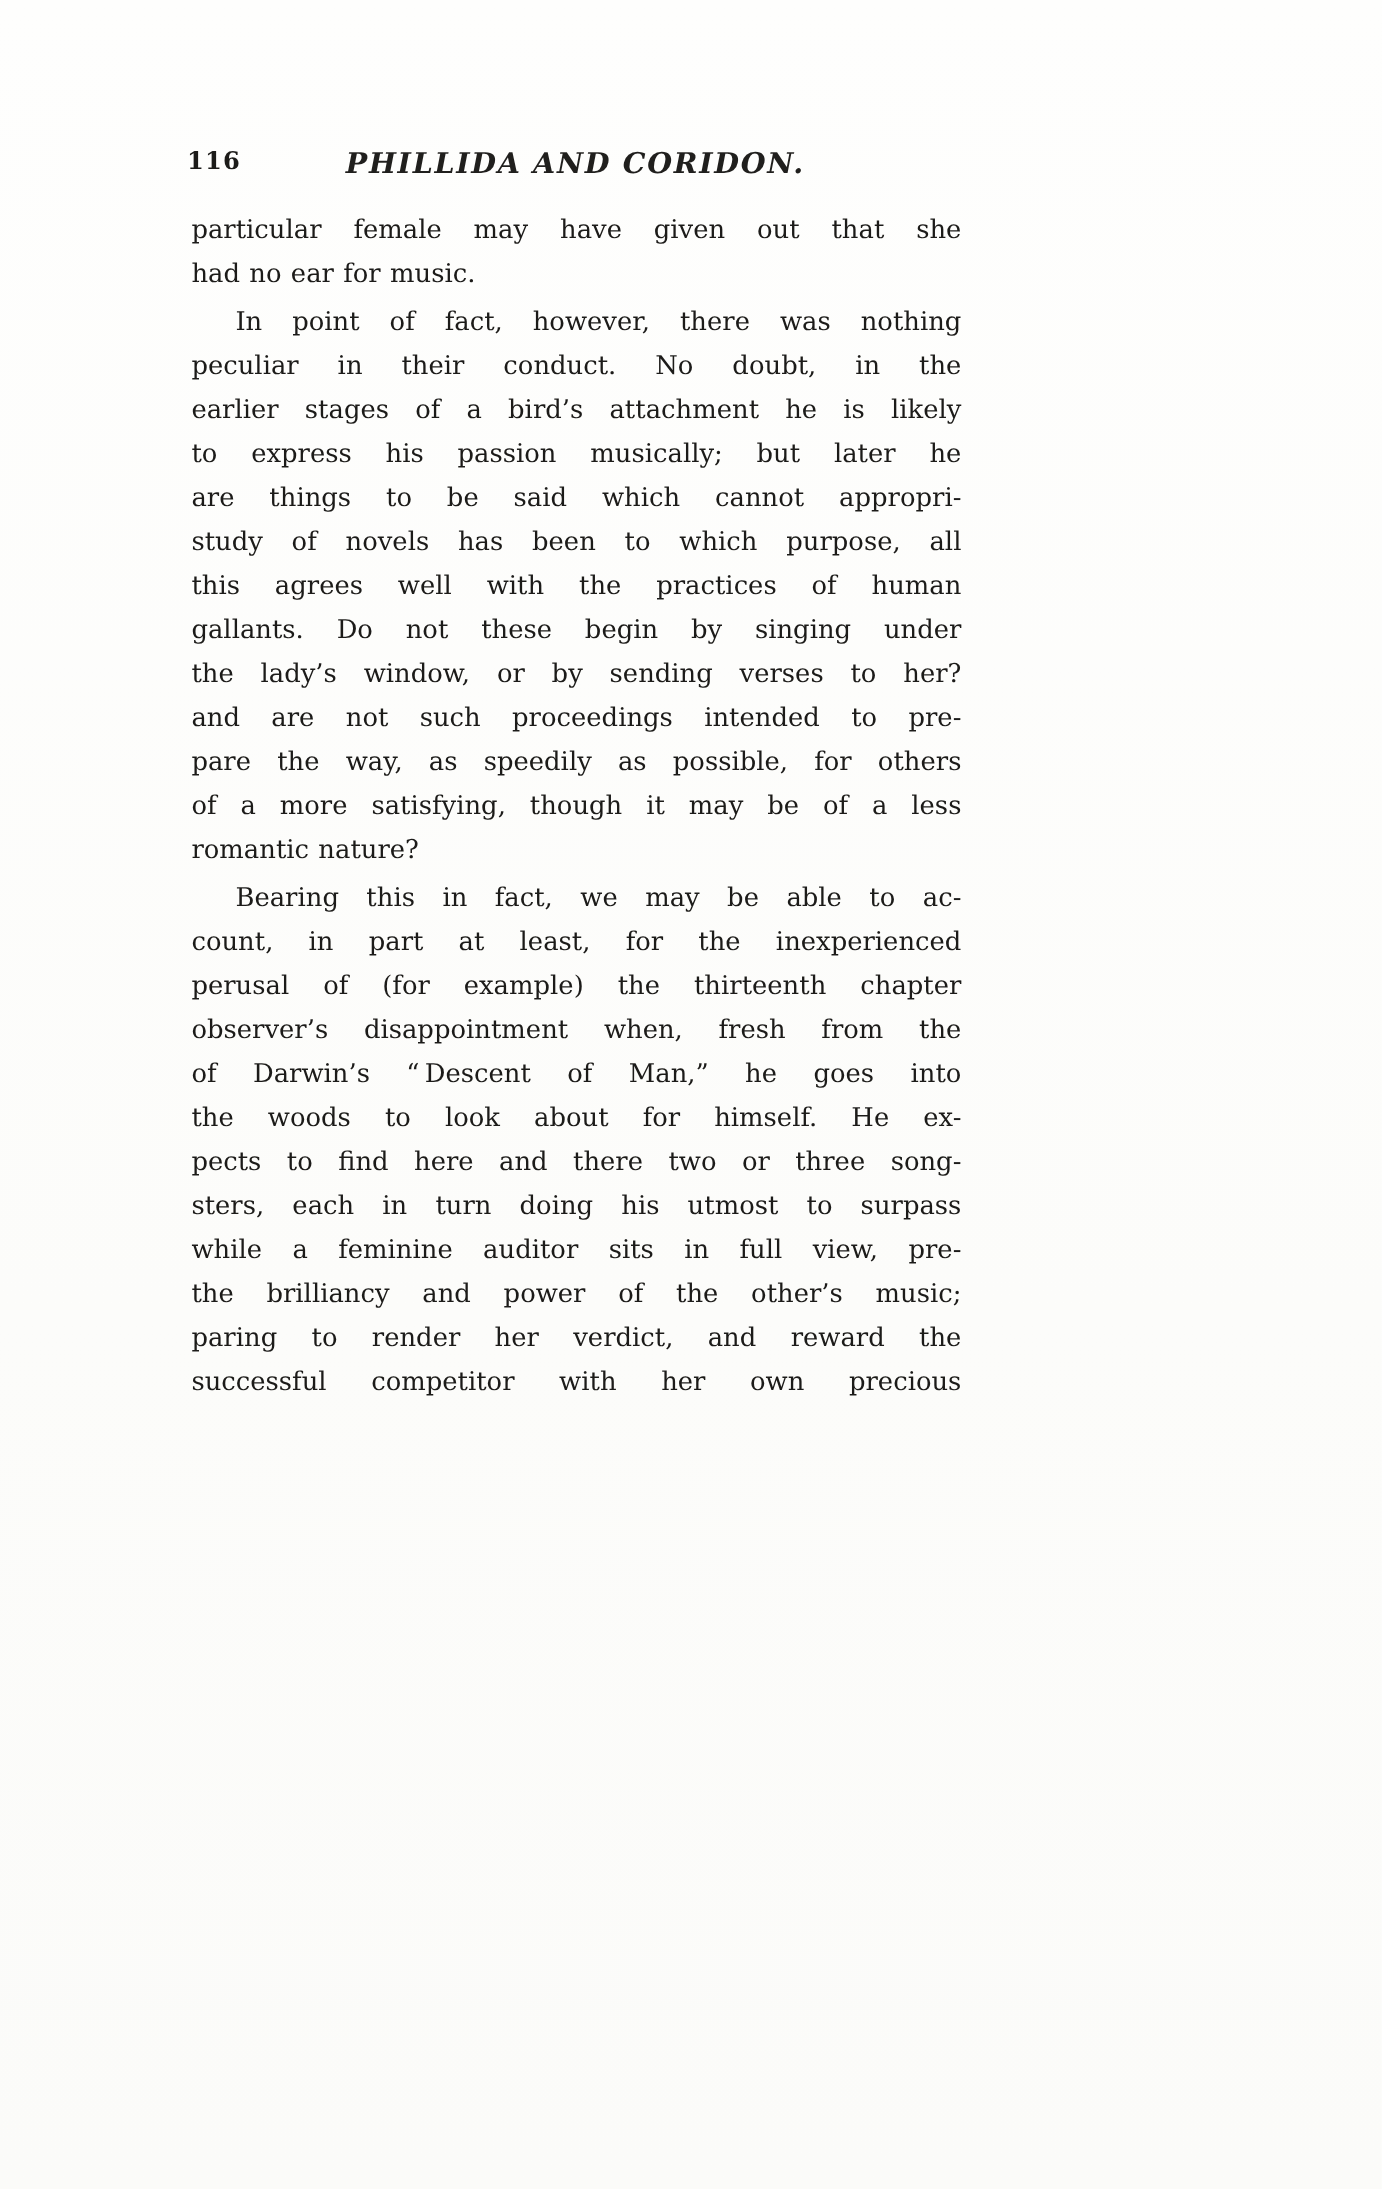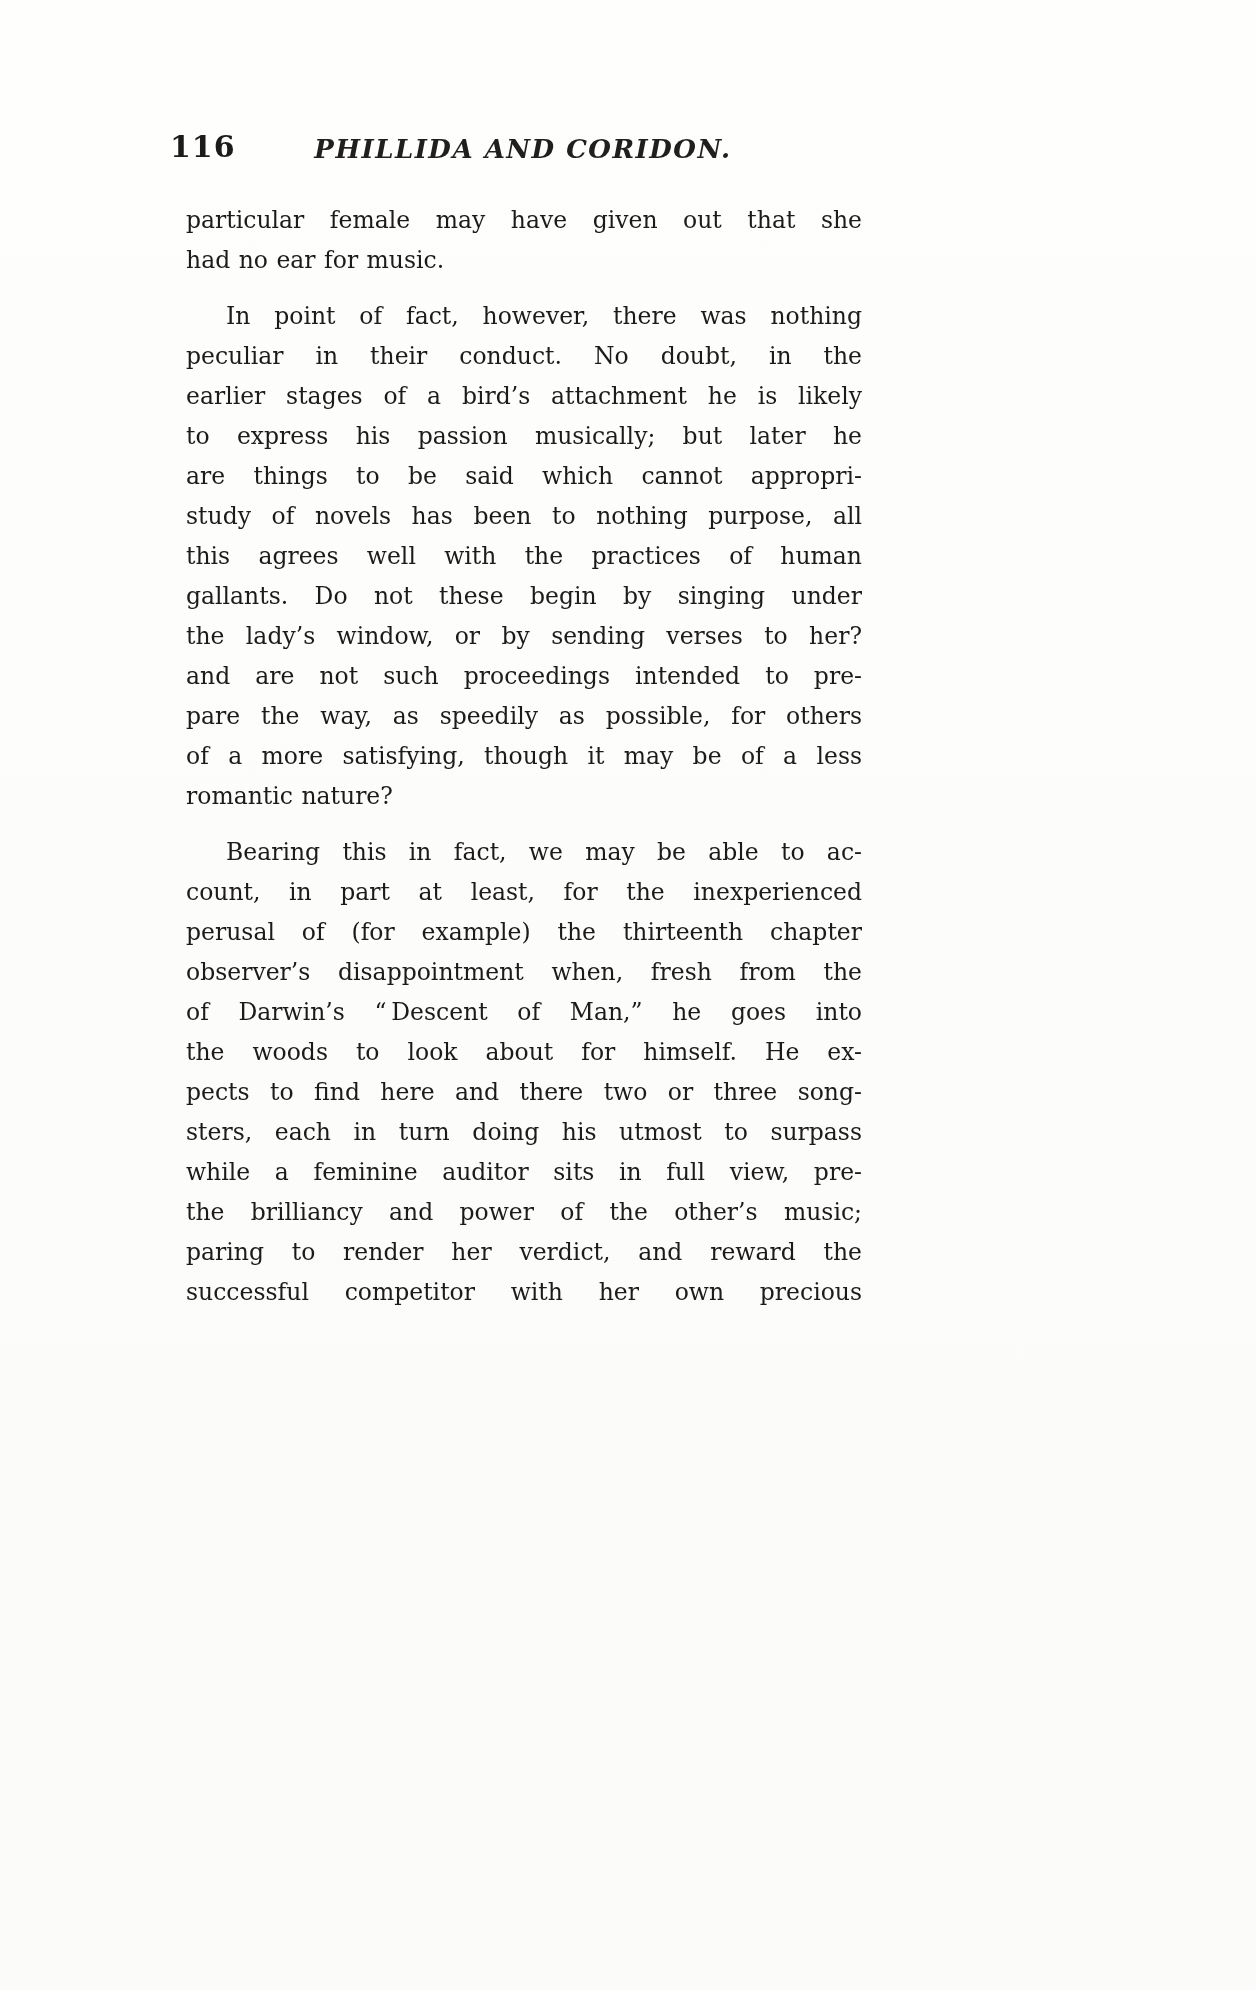--- a/index.html
+++ b/index.html
@@ -24,21 +24,21 @@
     position: absolute;
     left: 170px;
     top: 132px;
     width: 706px;
     height: 34px;
   }
   .page-number {
     position: absolute;
     left: 0;
     top: 0;
-    font-size: 30px;
+    font-size: 22px;
     font-weight: bold;
     letter-spacing: 1px;
     line-height: 30px;
   }
   .running-title {
     position: absolute;
     left: 0;
     right: 0;
     top: 3px;
     text-align: center;
@@ -51,21 +51,21 @@
   }
   .text-block {
     position: absolute;
     left: 170px;
     top: 184px;
     width: 708px;
     font-size: 23.5px;
     line-height: 40px;
   }
   .paragraph {
-    margin: 16px;
+    margin: 4px;
   }
   .line {
     text-align: justify;
     text-align-last: justify;
     white-space: normal;
     word-spacing: 1px;
   }
   .line.last {
     text-align-last: left;
   }
@@ -85,21 +85,21 @@
       <div class="paragraph">
         <div class="line">particular female may have given out that she</div>
         <div class="line last">had no ear for music.</div>
       </div>
       <div class="paragraph">
         <div class="line indent">In point of fact, however, there was nothing</div>
         <div class="line">peculiar in their conduct. No doubt, in the</div>
         <div class="line">earlier stages of a bird’s attachment he is likely</div>
         <div class="line">to express his passion musically; but later he</div>
         <div class="line">are things to be said which cannot appropri-</div>
-        <div class="line">study of novels has been to nothing purpose, all</div>
+        <div class="line">study of novels has been to which purpose, all</div>
         <div class="line">this agrees well with the practices of human</div>
         <div class="line">gallants. Do not these begin by singing under</div>
         <div class="line">the lady’s window, or by sending verses to her?</div>
         <div class="line">and are not such proceedings intended to pre-</div>
         <div class="line">pare the way, as speedily as possible, for others</div>
         <div class="line">of a more satisfying, though it may be of a less</div>
         <div class="line last">romantic nature?</div>
       </div>
       <div class="paragraph">
         <div class="line indent">Bearing this in fact, we may be able to ac-</div>

